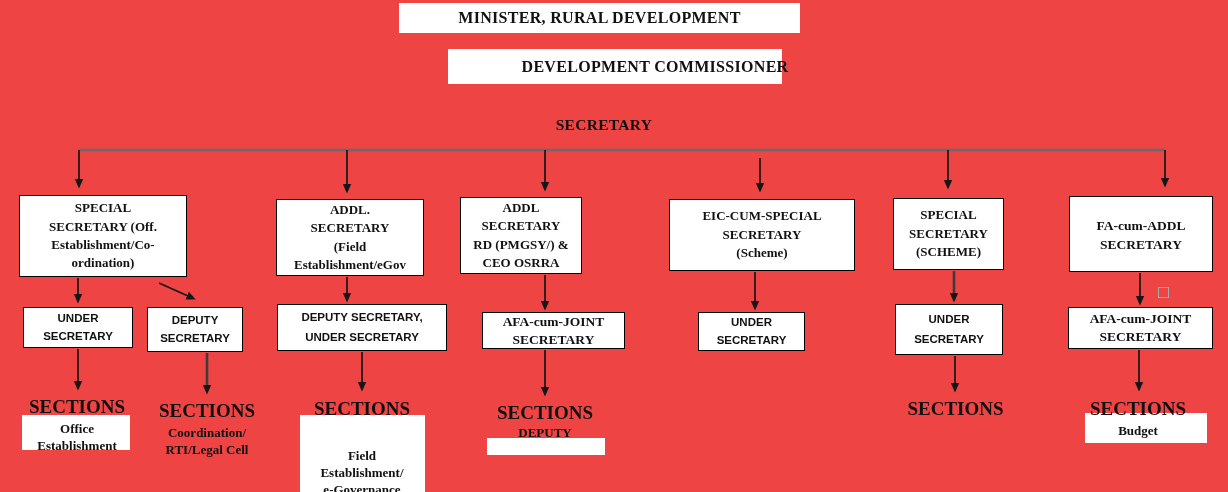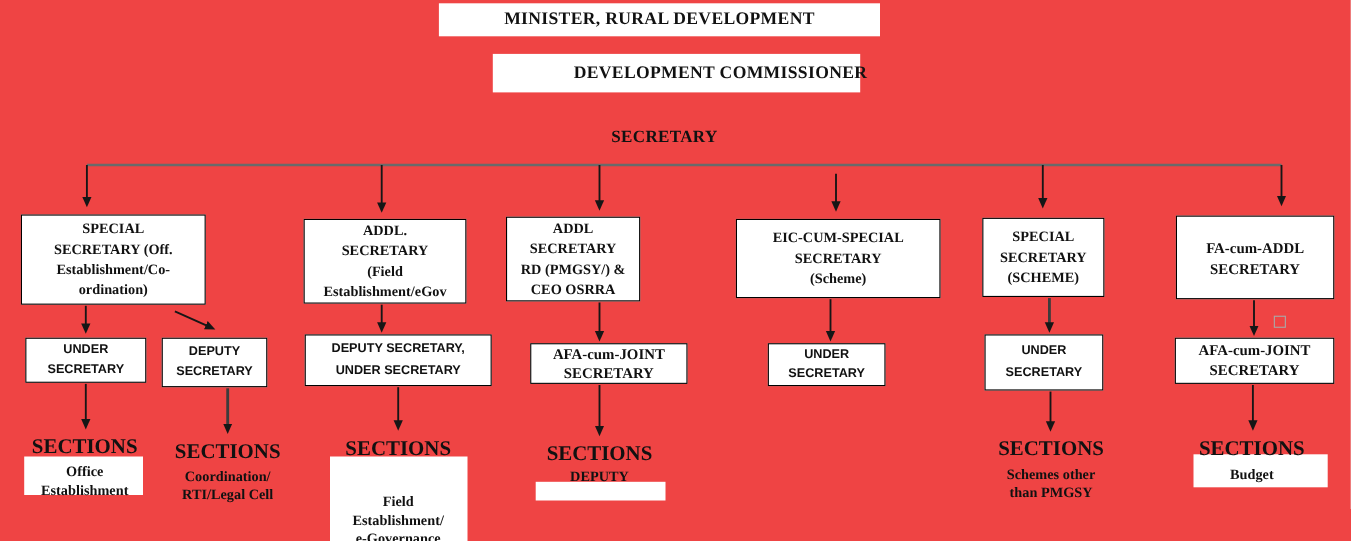--- a/index.html
+++ b/index.html
@@ -118,21 +118,19 @@
     <div class="bd" style="margin-top:28px;text-align:center;">Field
 Establishment/
 e-Governance</div>
   </div>
   <div class="sections" style="left:483px;top:402px;width:124px;">
     <div class="hd">SECTIONS</div>
     <div class="bd" style="margin-top:1px;">DEPUTY</div>
   </div>
   <div class="sections" style="left:888px;top:398px;width:135px;">
     <div class="hd">SECTIONS</div>
-    <div class="bd">Schemes other
-than PMGSY</div>
   </div>
   <div class="sections" style="left:1076px;top:398px;width:124px;">
     <div class="hd">SECTIONS</div>
     <div class="bd">Budget</div>
   </div>
 
 </div>
 
 </body></html>

